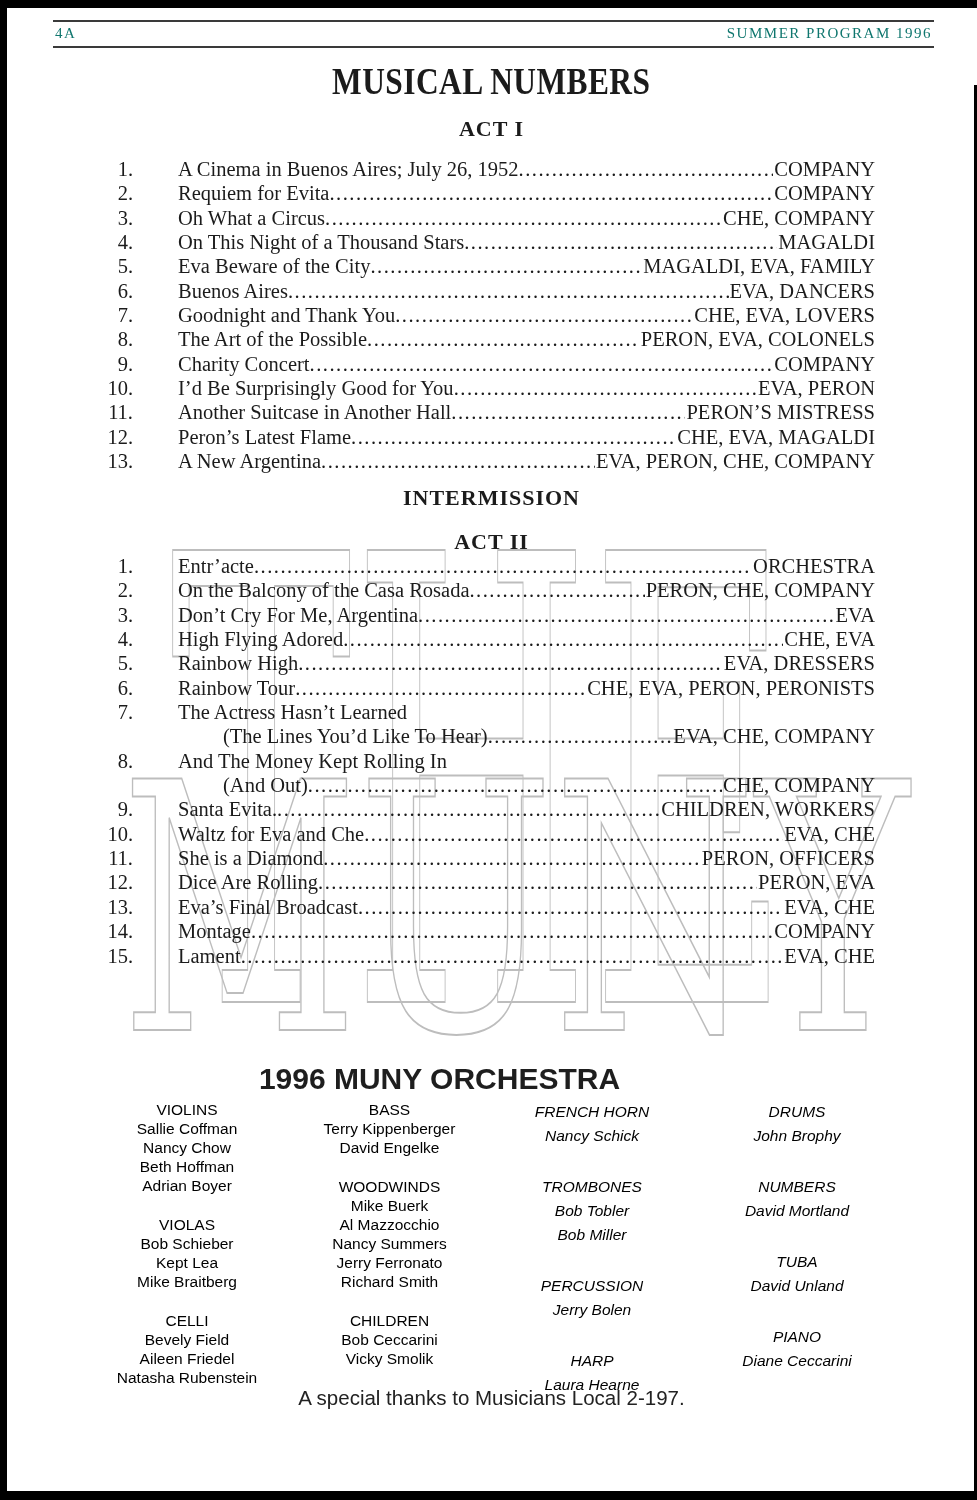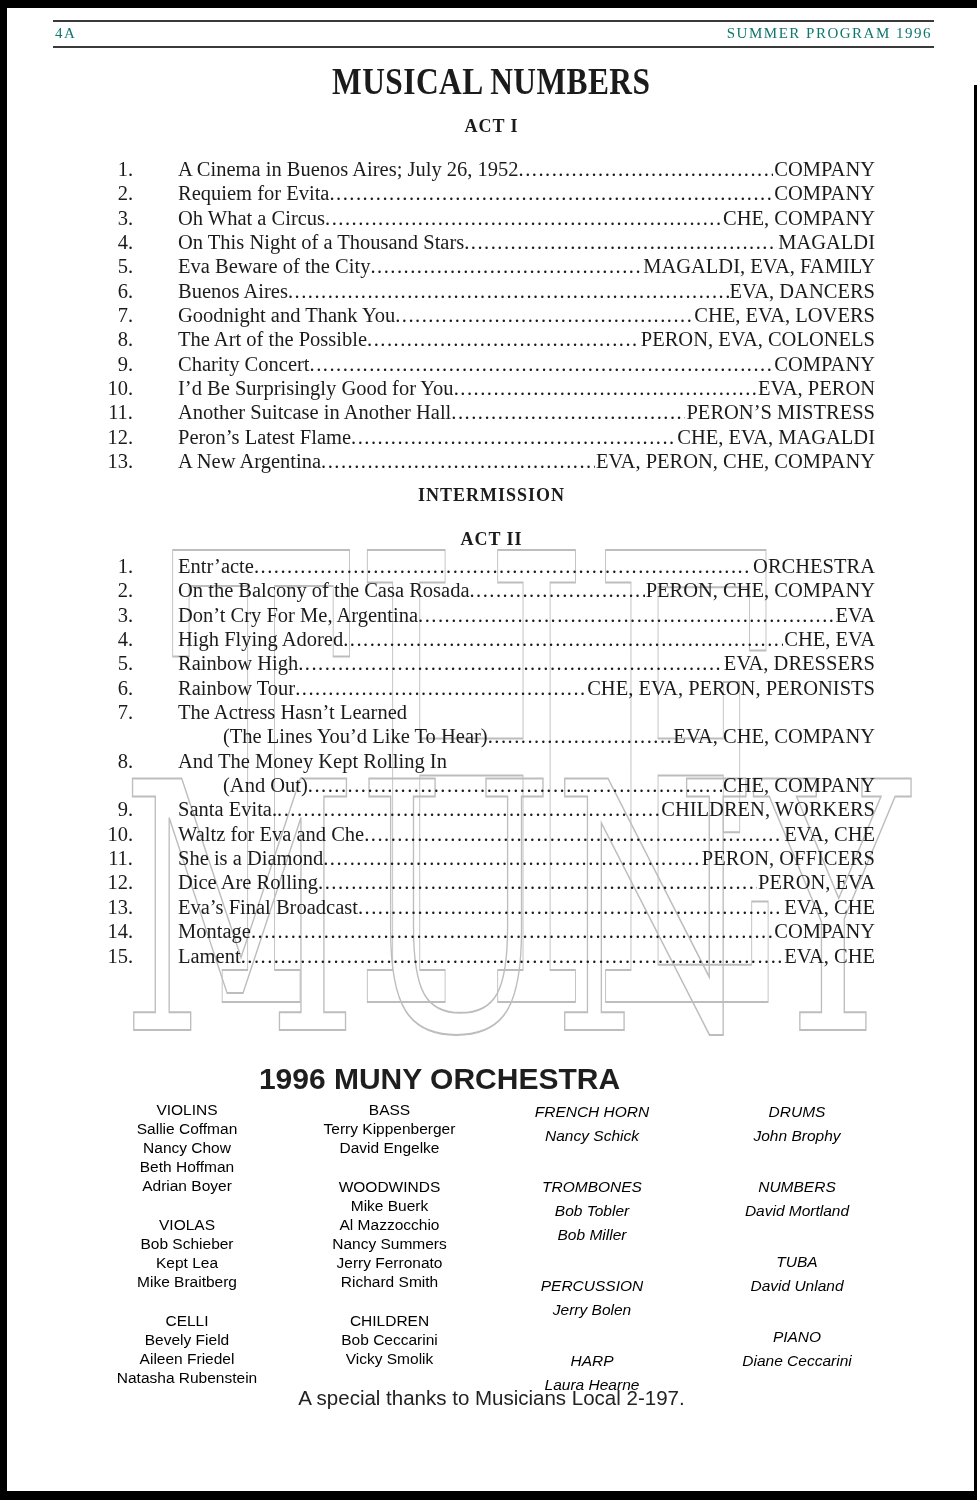--- a/index.html
+++ b/index.html
@@ -33,21 +33,21 @@
 
   .page-title{
     position:absolute;top:60px;left:53px;width:877px;z-index:1;
     text-align:center;font-weight:bold;font-size:37px;letter-spacing:0.5px;
     white-space:nowrap;
   }
   .page-title .squeeze{display:inline-block;transform:scaleX(0.85);transform-origin:50% 50%;}
 
   .act-heading{
     position:absolute;left:53px;width:877px;z-index:1;
-    text-align:center;font-weight:bold;font-size:18px;letter-spacing:1px;font-family:Liberation Serif, serif;
+    text-align:center;font-weight:bold;font-size:22px;letter-spacing:1px;font-family:Liberation Serif, serif;
   }
   .act1-heading{top:116px;}
   .intermission-heading{top:485px;}
   .act2-heading{top:529px;}
 
   .song-list{position:absolute;left:95px;width:780px;z-index:1;}
   .act1-list{top:157px;}
   .act2-list{top:554px;}
 
   .song-row{

